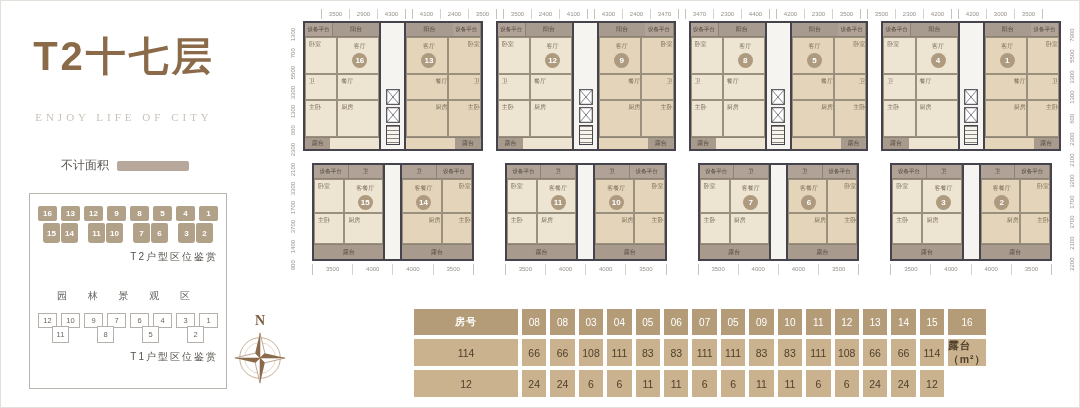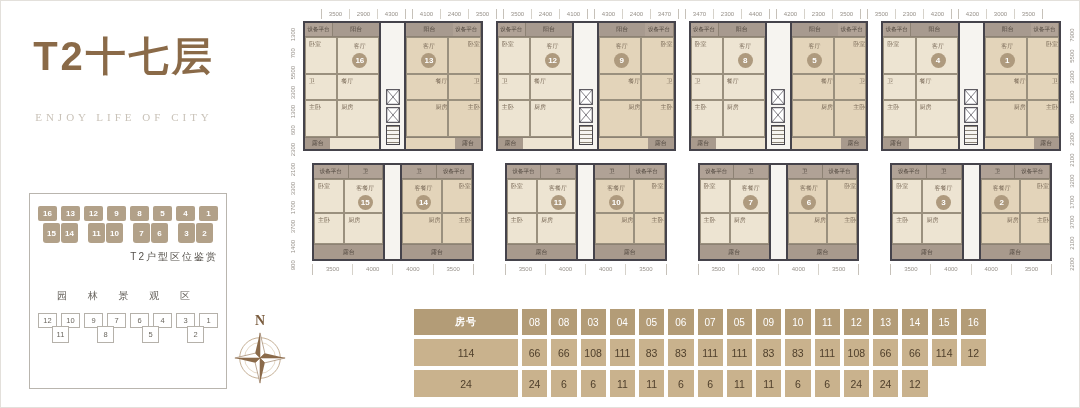--- a/index.html
+++ b/index.html
@@ -106,20 +106,24 @@
     display:flex;align-items:center;justify-content:center;}
   .labcell{justify-content:center;font-weight:bold;letter-spacing:1px;}
 </style>
 </head>
 <body>
 
 <div class="canvas">
 
   <div class="title">T2十七层</div>
   <div class="english">ENJOY LIFE OF CITY</div>
+  <div class="legend">
+    <span>不计面积</span>
+    <span class="swatch"></span>
+  </div>
 
   <div class="locator-box">
     <div class="chips-row" id="t2-top">
         <div class="chip">16</div>
         <div class="chip">13</div>
         <div class="chip">12</div>
         <div class="chip">9</div>
         <div class="chip">8</div>
         <div class="chip">5</div>
         <div class="chip">4</div>
@@ -156,20 +160,21 @@
           <div class="obox">3</div>
           <div class="obox">1</div>
         </div>
       <div class="orow low" id="t1-bottom">
           <div class="obox">11</div>
           <div class="obox">8</div>
           <div class="obox">5</div>
           <div class="obox">2</div>
         </div>
     </div>
+    <div class="loc-caption">T1户型区位鉴赏</div>
   </div>
 
   <div class="compass">
     <div class="nlet">N</div>
     <svg width="58" height="58" viewBox="0 0 60 60">
       <circle cx="30" cy="30" r="21" fill="none" stroke="#c3ad92" stroke-width="1"></circle>
       <circle cx="30" cy="30" r="16" fill="none" stroke="#d8c7ae" stroke-width="0.7"></circle>
       <path d="M30 12 34 26 48 30 34 34 30 48 26 34 12 30 26 26Z" fill="#cdb795" opacity="0.8"></path>
       <path d="M30 4 30 30 25 25Z" fill="#8a6a4a"></path>
         <path d="M30 4 35 25 30 30Z" fill="#fff" stroke="#8a6a4a" stroke-width="0.6"></path>
@@ -673,20 +678,21 @@
       <div class="td">83</div>
       <div class="td">111</div>
       <div class="td">111</div>
       <div class="td">83</div>
       <div class="td">83</div>
       <div class="td">111</div>
       <div class="td">108</div>
       <div class="td">66</div>
       <div class="td">66</div>
       <div class="td">114</div>
+      <div class="td labcell">露台（m²）</div>
       <div class="td">12</div>
       <div class="td">24</div>
       <div class="td">24</div>
       <div class="td">6</div>
       <div class="td">6</div>
       <div class="td">11</div>
       <div class="td">11</div>
       <div class="td">6</div>
       <div class="td">6</div>
       <div class="td">11</div>

